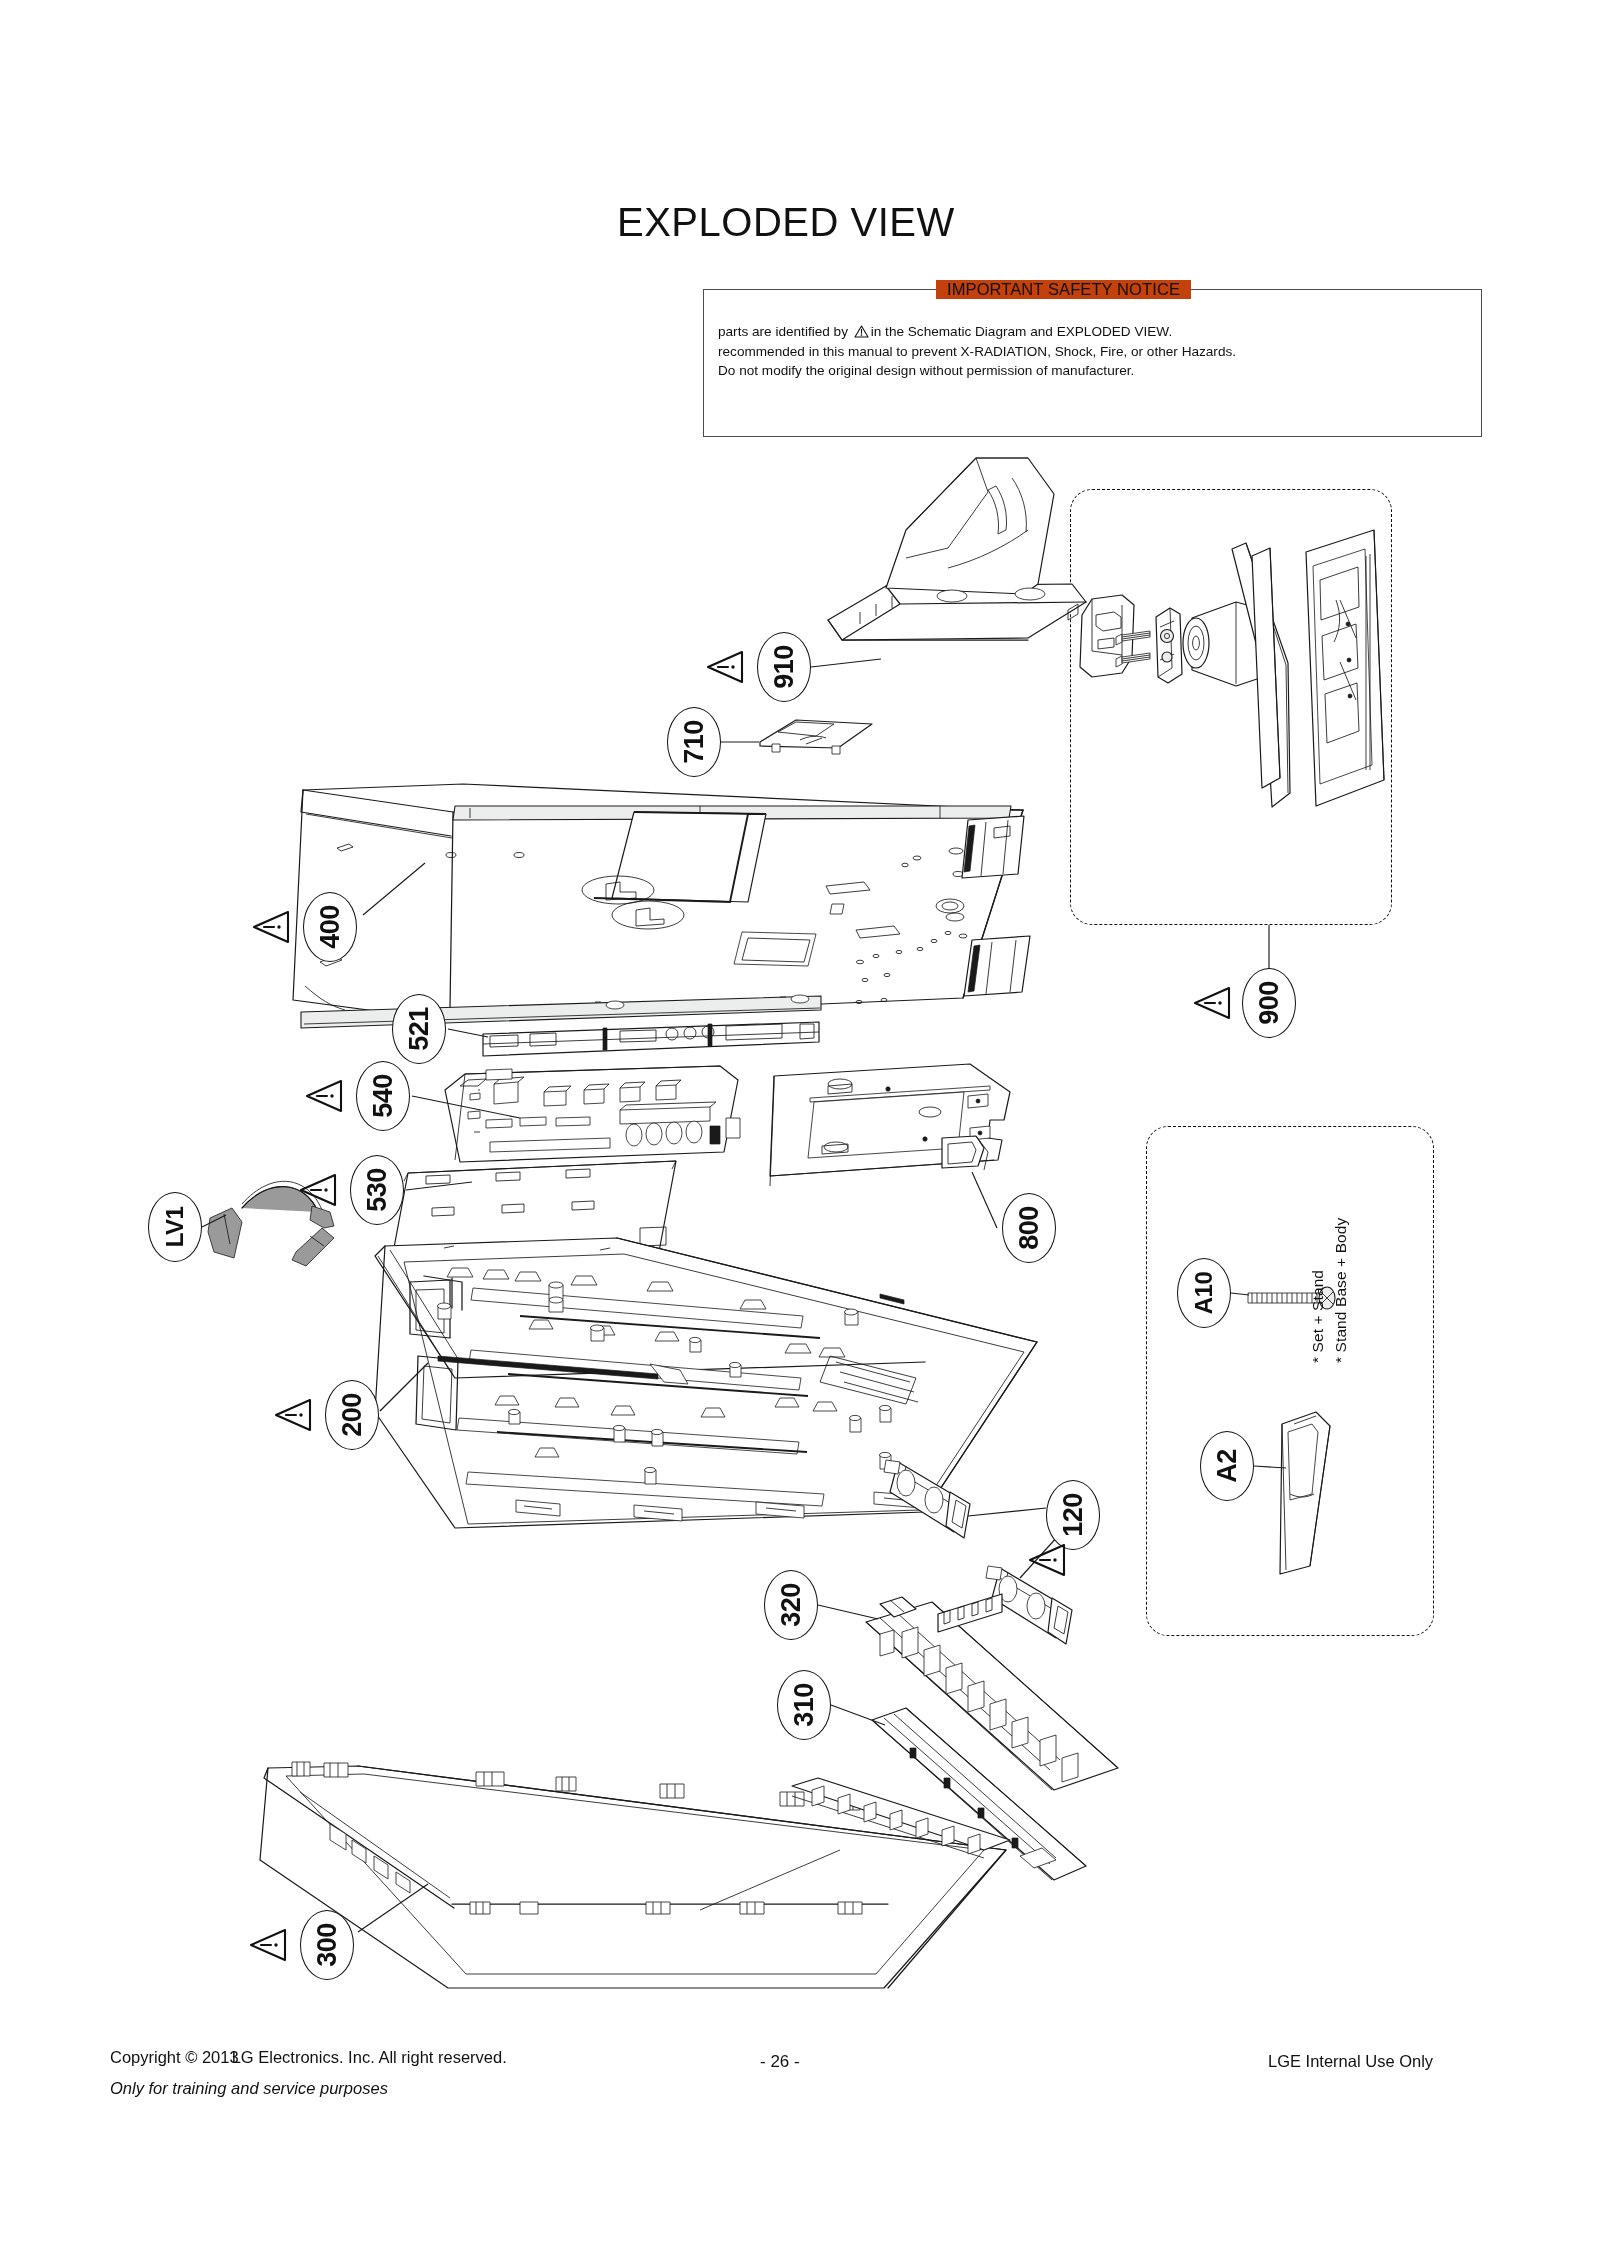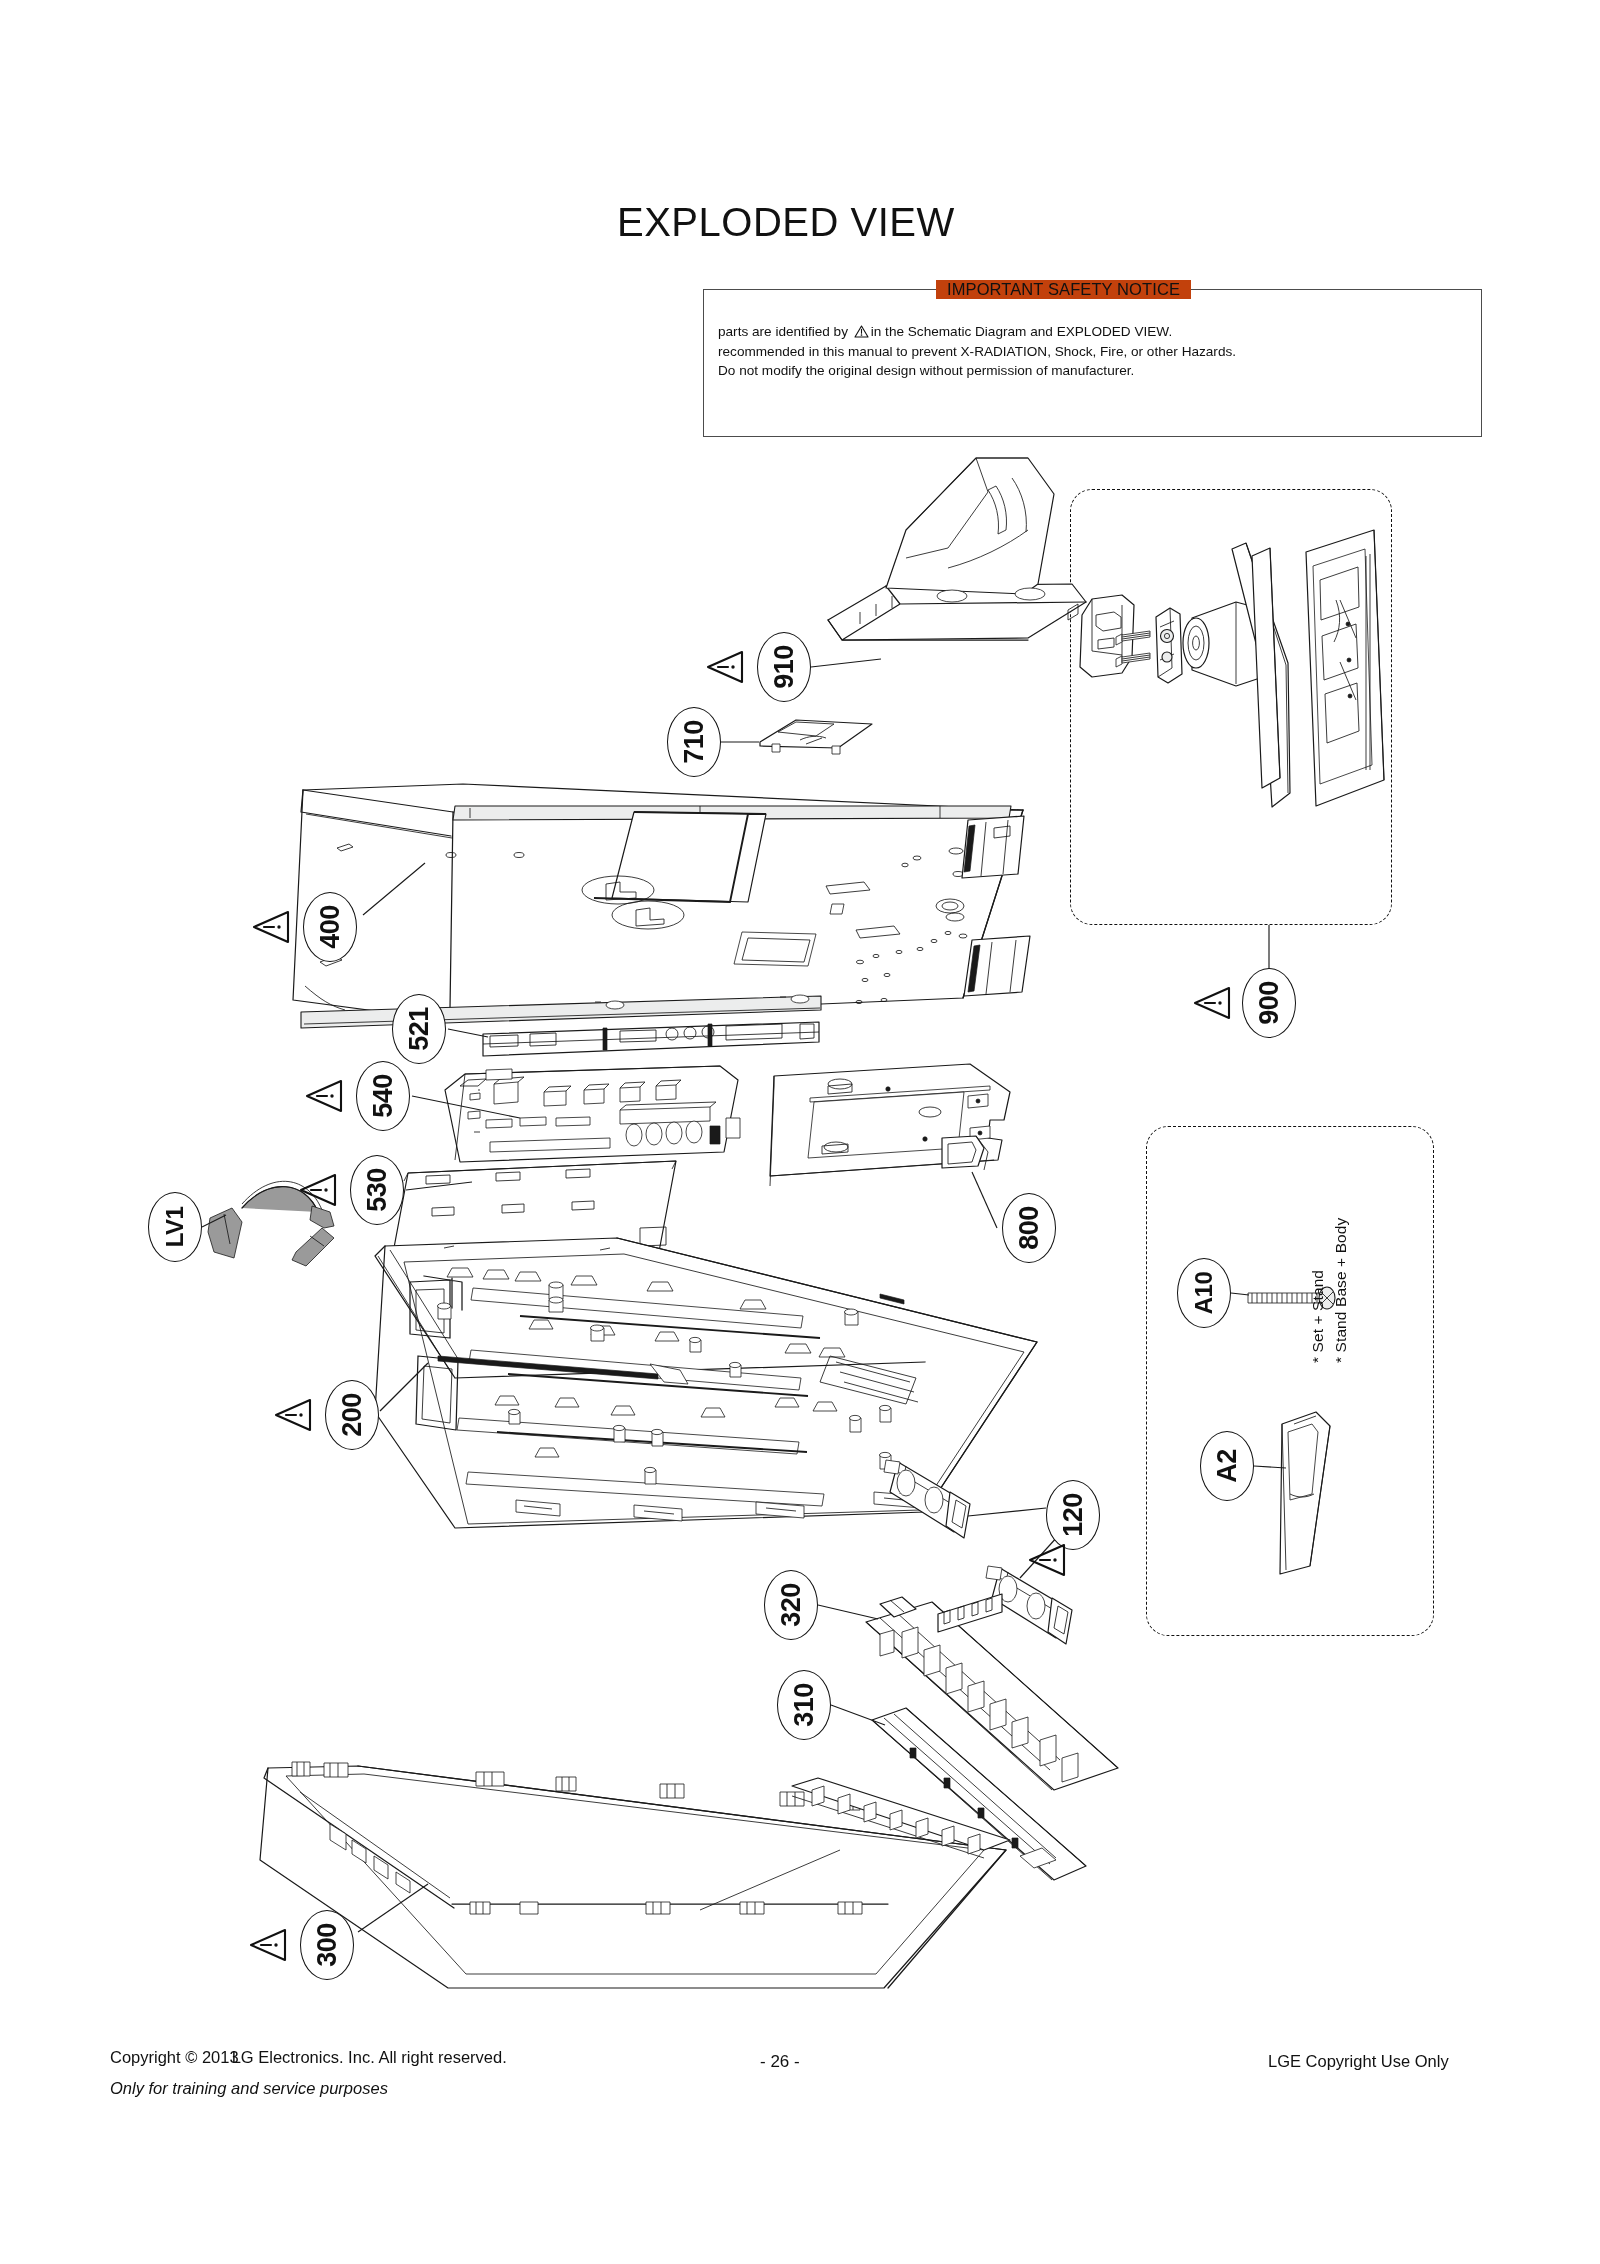--- a/index.html
+++ b/index.html
@@ -742,15 +742,15 @@
   <div class="vnote" style="left:1327px;top:1345px">* Set + Stand</div>
   <div class="vnote" style="left:1350px;top:1345px">* Stand Base + Body</div>
 
   <div class="foot" id="foot-copy1">
     <span class="lgwrap">
       <span>Copyright  © 2013</span><i>LG Electronics. Inc. All right reserved.</i>
     </span>
   </div>
   <div class="foot" id="foot-copy2">Only for training and service purposes</div>
   <div class="foot" id="foot-page">- 26 -</div>
-  <div class="foot" id="foot-right">LGE Copyright Use Only</div>
+  <div class="foot" id="foot-right">LGE Internal Use Only</div>
 
 </div>
 
 </body></html>

